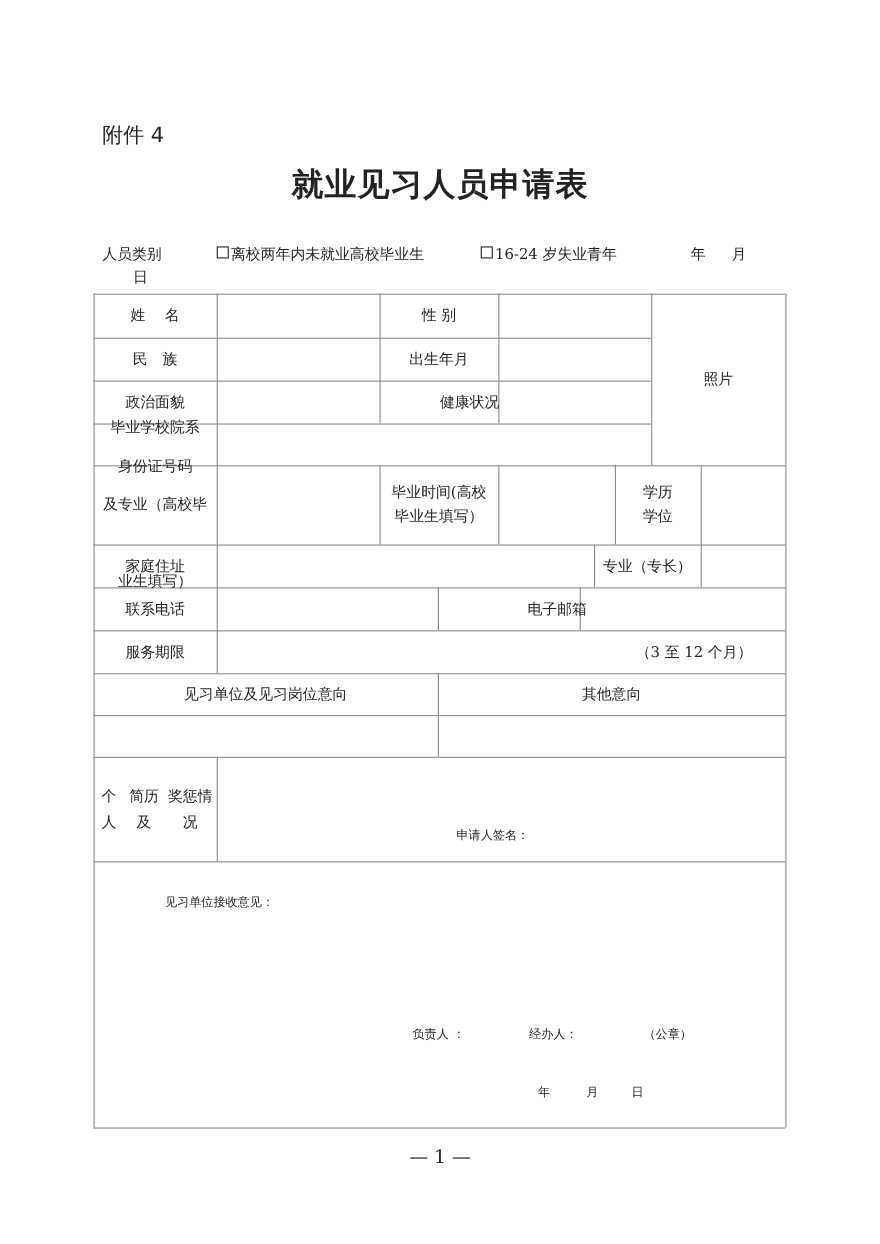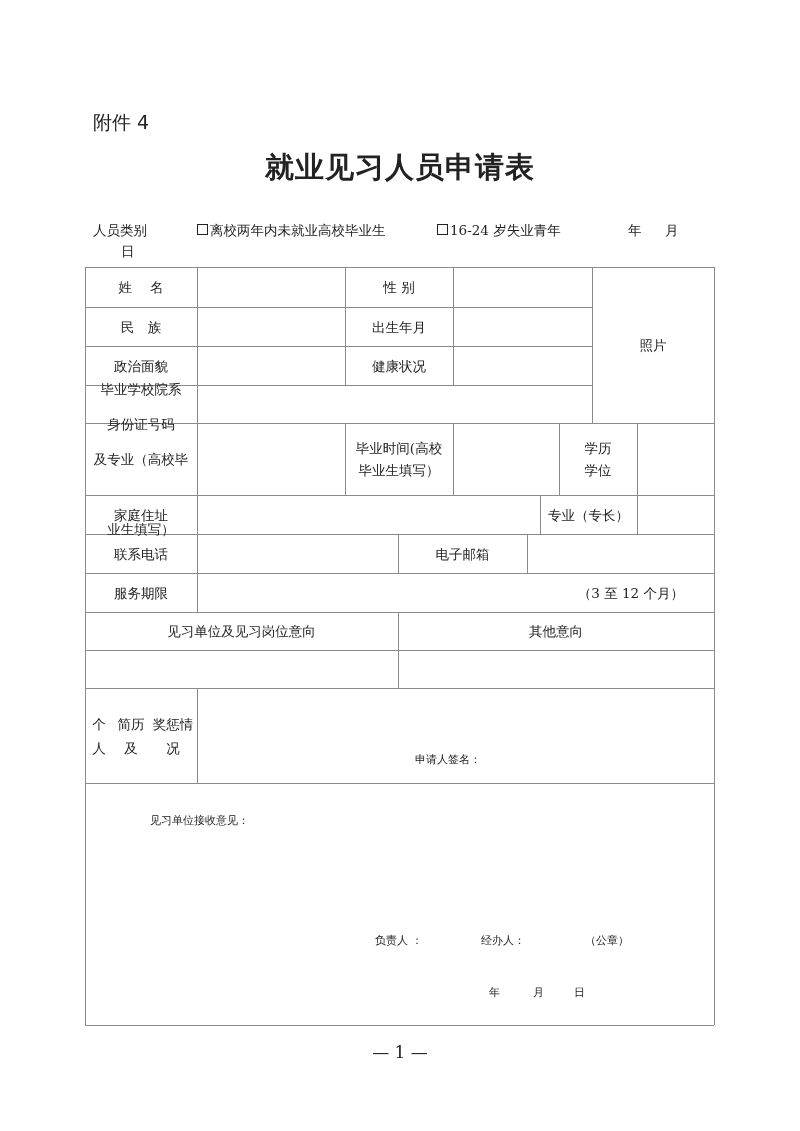--- a/index.html
+++ b/index.html
@@ -68,21 +68,21 @@
 <div class="cell" style="left:453px;top:267px;width:139px;height:40px;"></div>
 <div class="cell" style="left:592px;top:267px;width:122px;height:156px;">照片</div>
 
 <div class="cell" style="left:85px;top:307px;width:112px;height:39px;">民　族</div>
 <div class="cell" style="left:197px;top:307px;width:148px;height:39px;"></div>
 <div class="cell" style="left:345px;top:307px;width:108px;height:39px;">出生年月</div>
 <div class="cell" style="left:453px;top:307px;width:139px;height:39px;"></div>
 
 <div class="cell" style="left:85px;top:346px;width:112px;height:39px;">政治面貌</div>
 <div class="cell" style="left:197px;top:346px;width:148px;height:39px;"></div>
-<div class="cell" style="left:345px;top:346px;width:108px;height:39px;">健康状况</div>
+<div class="cell" style="left:345px;top:346px;width:108px;height:39px;padding-left:28px;">健康状况</div>
 <div class="cell" style="left:453px;top:346px;width:139px;height:39px;"></div>
 
 <div class="cell" style="left:85px;top:405px;width:112px;height:38px;">身份证号码</div>
 <div class="cell" style="left:197px;top:385px;width:395px;height:38px;"></div>
 
 <div class="cell" style="left:85px;top:423px;width:112px;height:72px;flex-direction:column;gap:48px;">
   <div>毕业学校院系</div>
   <div>及专业（高校毕</div>
   <div>业生填写）</div>
 </div>
@@ -98,21 +98,21 @@
 </div>
 <div class="cell" style="left:637px;top:423px;width:77px;height:72px;"></div>
 
 <div class="cell" style="left:85px;top:495px;width:112px;height:39px;">家庭住址</div>
 <div class="cell" style="left:197px;top:495px;width:343px;height:39px;"></div>
 <div class="cell" style="left:540px;top:495px;width:97px;height:39px;">专业（专长）</div>
 <div class="cell" style="left:637px;top:495px;width:77px;height:39px;"></div>
 
 <div class="cell" style="left:85px;top:534px;width:112px;height:39px;">联系电话</div>
 <div class="cell" style="left:197px;top:534px;width:201px;height:39px;"></div>
-<div class="cell" style="left:398px;top:534px;width:129px;height:39px;">电子邮箱</div>
+<div class="cell" style="left:398px;top:534px;width:129px;height:39px;padding-left:44px;">电子邮箱</div>
 <div class="cell" style="left:527px;top:534px;width:187px;height:39px;"></div>
 
 <div class="cell" style="left:85px;top:573px;width:112px;height:39px;">服务期限</div>
 <div class="cell" style="left:197px;top:573px;width:517px;height:39px;justify-content:flex-end;">
   <span style="margin-right:30px;text-align:right;">（3 至 12 个月）</span>
 </div>
 
 <div class="cell" style="left:85px;top:612px;width:313px;height:38px;">见习单位及见习岗位意向</div>
 <div class="cell" style="left:398px;top:612px;width:316px;height:38px;">其他意向</div>
 <div class="cell" style="left:85px;top:650px;width:313px;height:38px;"></div>

